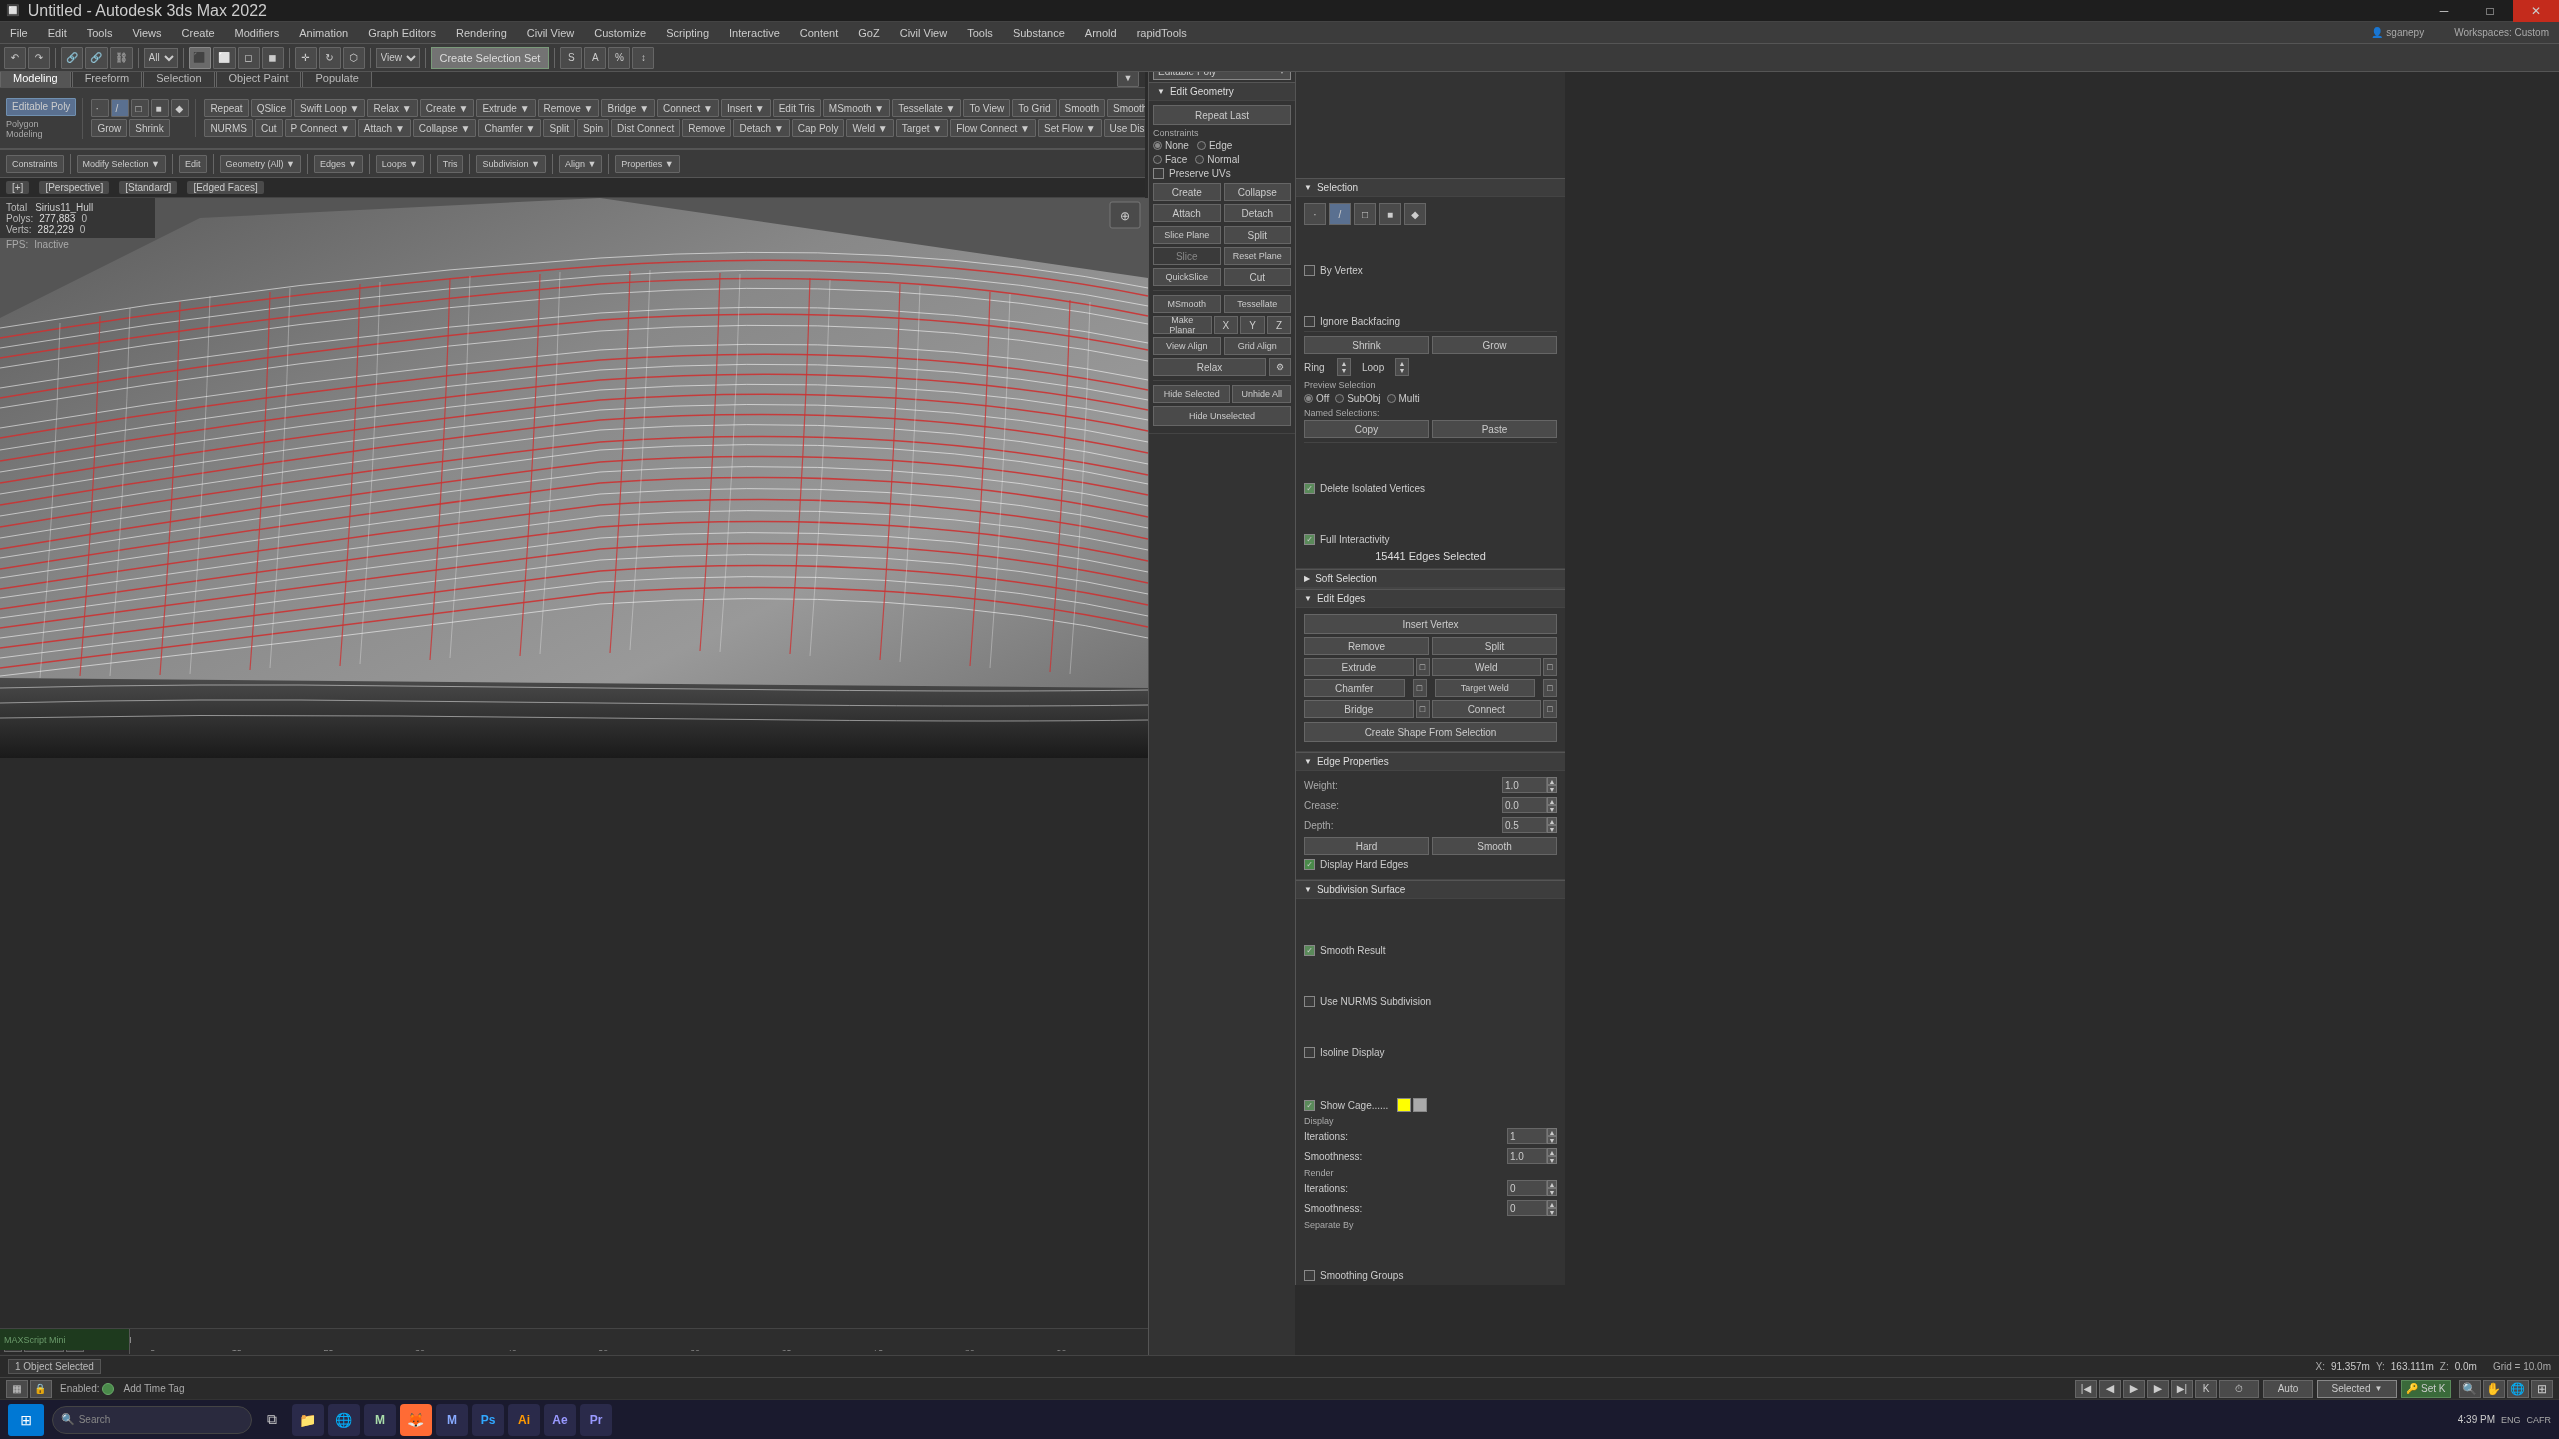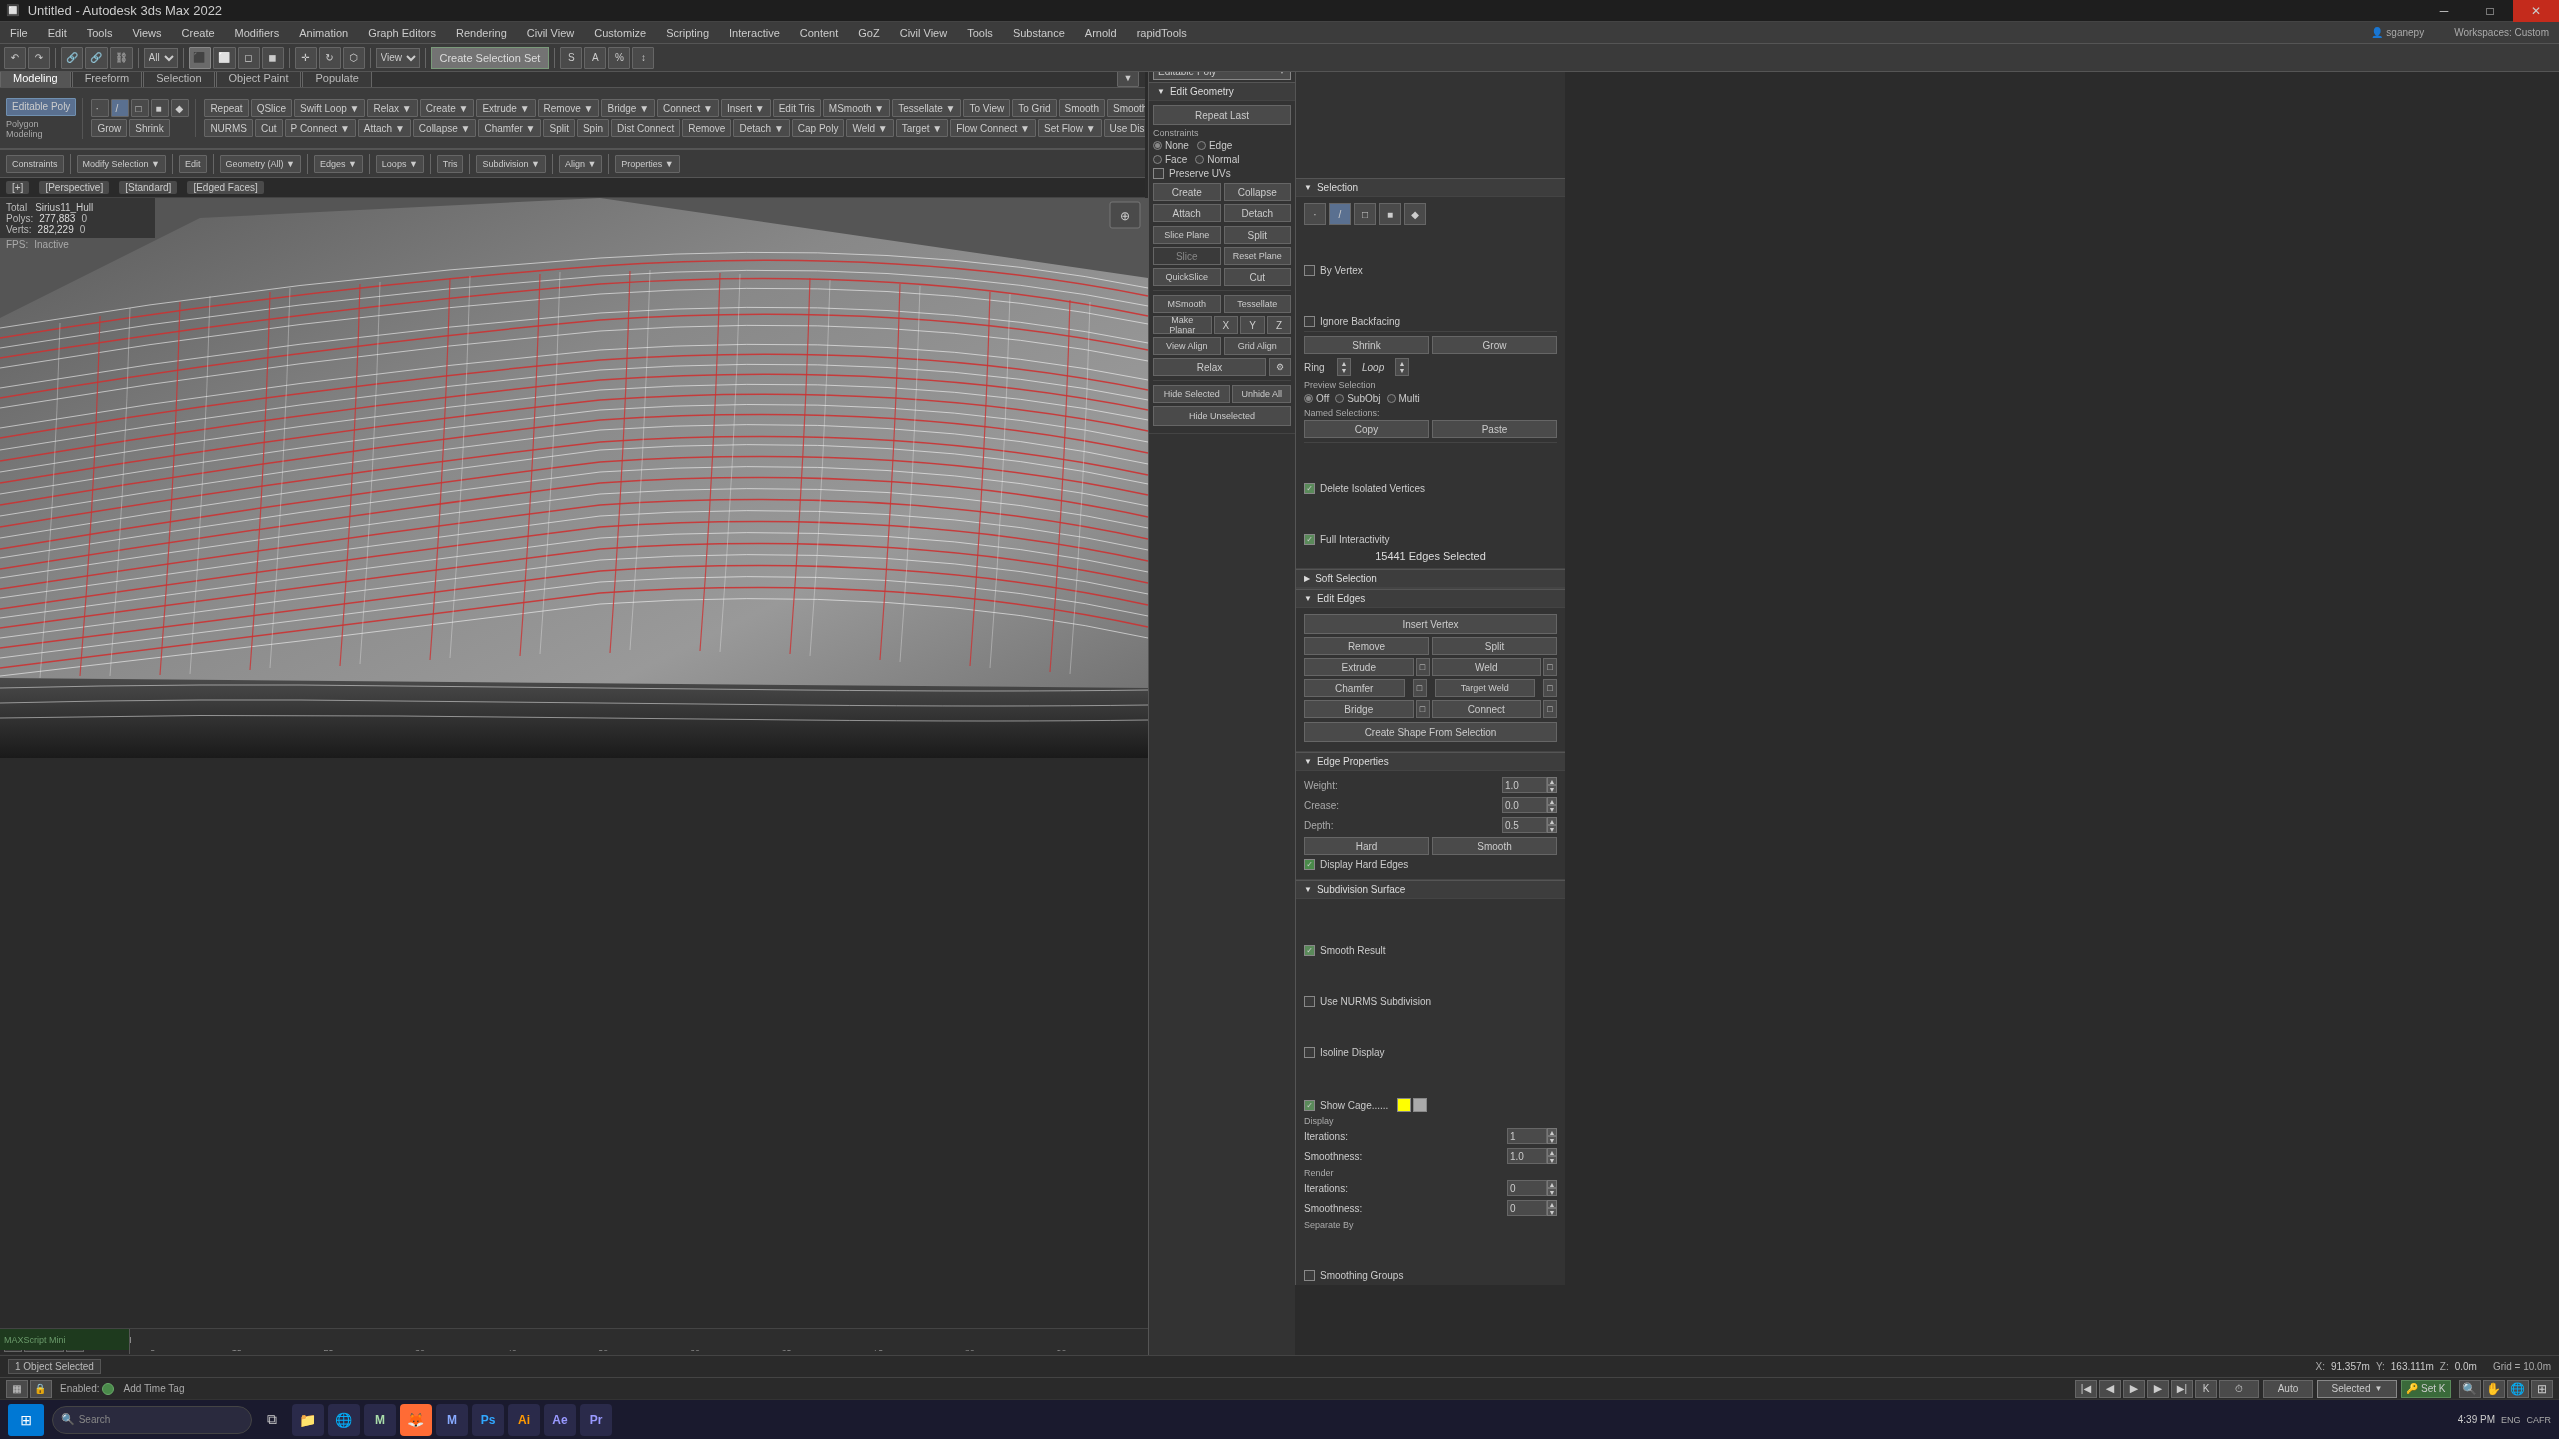--- a/index.html
+++ b/index.html
@@ -82,21 +82,21 @@
 
     .rp-two-btn { display: flex; gap: 3px; }
     .rp-two-btn .rp-btn { flex: 1; }
   </style>
 </head>
 <body>
 
 <div style="position:absolute;top:0;left:0;width:100%;height:22px;background:#1e1e1e;display:flex;align-items:center;justify-content:space-between;z-index:200;border-bottom:1px solid #444;">
   <div style="display:flex;align-items:center;gap:0;padding-left:6px;">
     <span style="color:#ccc;font-size:11px;margin-right:8px;">🔲</span>
-    <span style="color:#ccc;font-size:13px;">Untitled - Autodesk 3ds Max 2022</span>
+    <span style="color:#ccc;font-size:16px;">Untitled - Autodesk 3ds Max 2022</span>
   </div>
   <div style="display:flex;align-items:center;">
     <button style="width:46px;height:22px;background:none;border:none;color:#ccc;font-size:12px;cursor:pointer;">─</button>
     <button style="width:46px;height:22px;background:none;border:none;color:#ccc;font-size:12px;cursor:pointer;">□</button>
     <button style="width:46px;height:22px;background:none;border:none;color:#ccc;font-size:12px;cursor:pointer;background:#c42b1c;">✕</button>
   </div>
 </div>
 
 <div id="menu-bar" style="top:22px;">
   <span>File</span>
@@ -532,21 +532,21 @@
         <button class="rp-btn">Shrink</button>
         <button class="rp-btn">Grow</button>
       </div>
 
       <div style="display:flex;align-items:center;gap:3px;margin-top:4px;">
         <span style="font-size:10px;color:#ccc;width:30px;">Ring</span>
         <div style="width:14px;height:18px;background:#4a4a4a;border:1px solid #666;cursor:pointer;display:flex;flex-direction:column;align-items:center;justify-content:center;">
           <span style="font-size:7px;line-height:1;color:#ccc;">▲</span>
           <span style="font-size:7px;line-height:1;color:#ccc;">▼</span>
         </div>
-        <span style="font-size:10px;color:#ccc;width:30px;margin-left:8px;font-style:italic;">Loop</span>
+        <span style="font-size:10px;color:#ccc;width:30px;margin-left:8px;">Loop</span>
         <div style="width:14px;height:18px;background:#4a4a4a;border:1px solid #666;cursor:pointer;display:flex;flex-direction:column;align-items:center;justify-content:center;">
           <span style="font-size:7px;line-height:1;color:#ccc;">▲</span>
           <span style="font-size:7px;line-height:1;color:#ccc;">▼</span>
         </div>
       </div>
 
       <div style="font-size:9px;color:#aaa;margin-top:4px;">Preview Selection</div>
       <div style="display:flex;gap:6px;margin-top:3px;">
         <div class="rp-radio">
           <div style="width:9px;height:9px;border-radius:50%;border:1px solid #888;background:#3a3a3a;display:flex;align-items:center;justify-content:center;">

